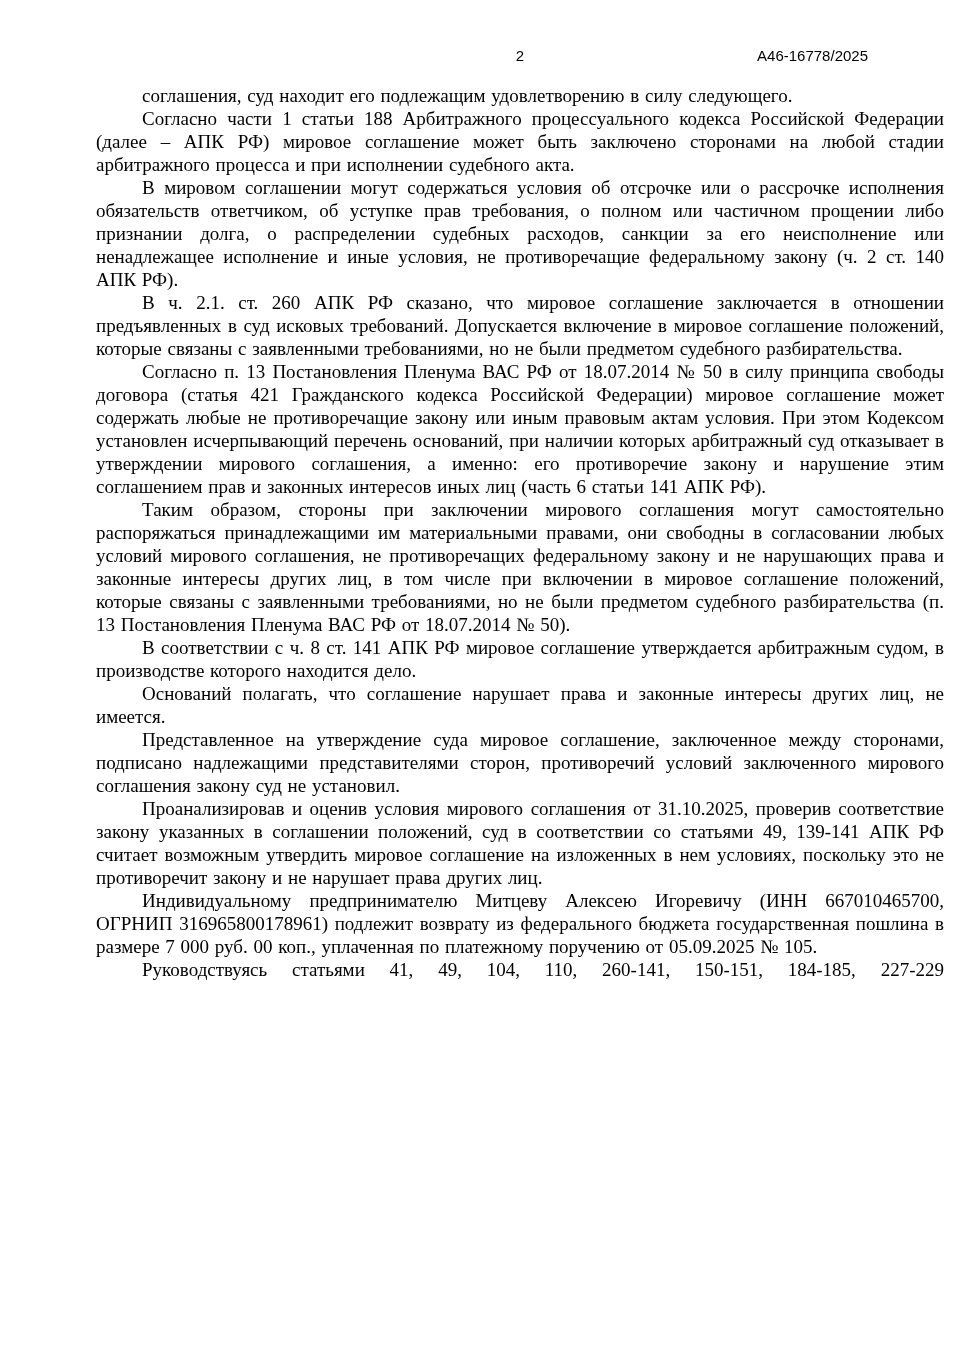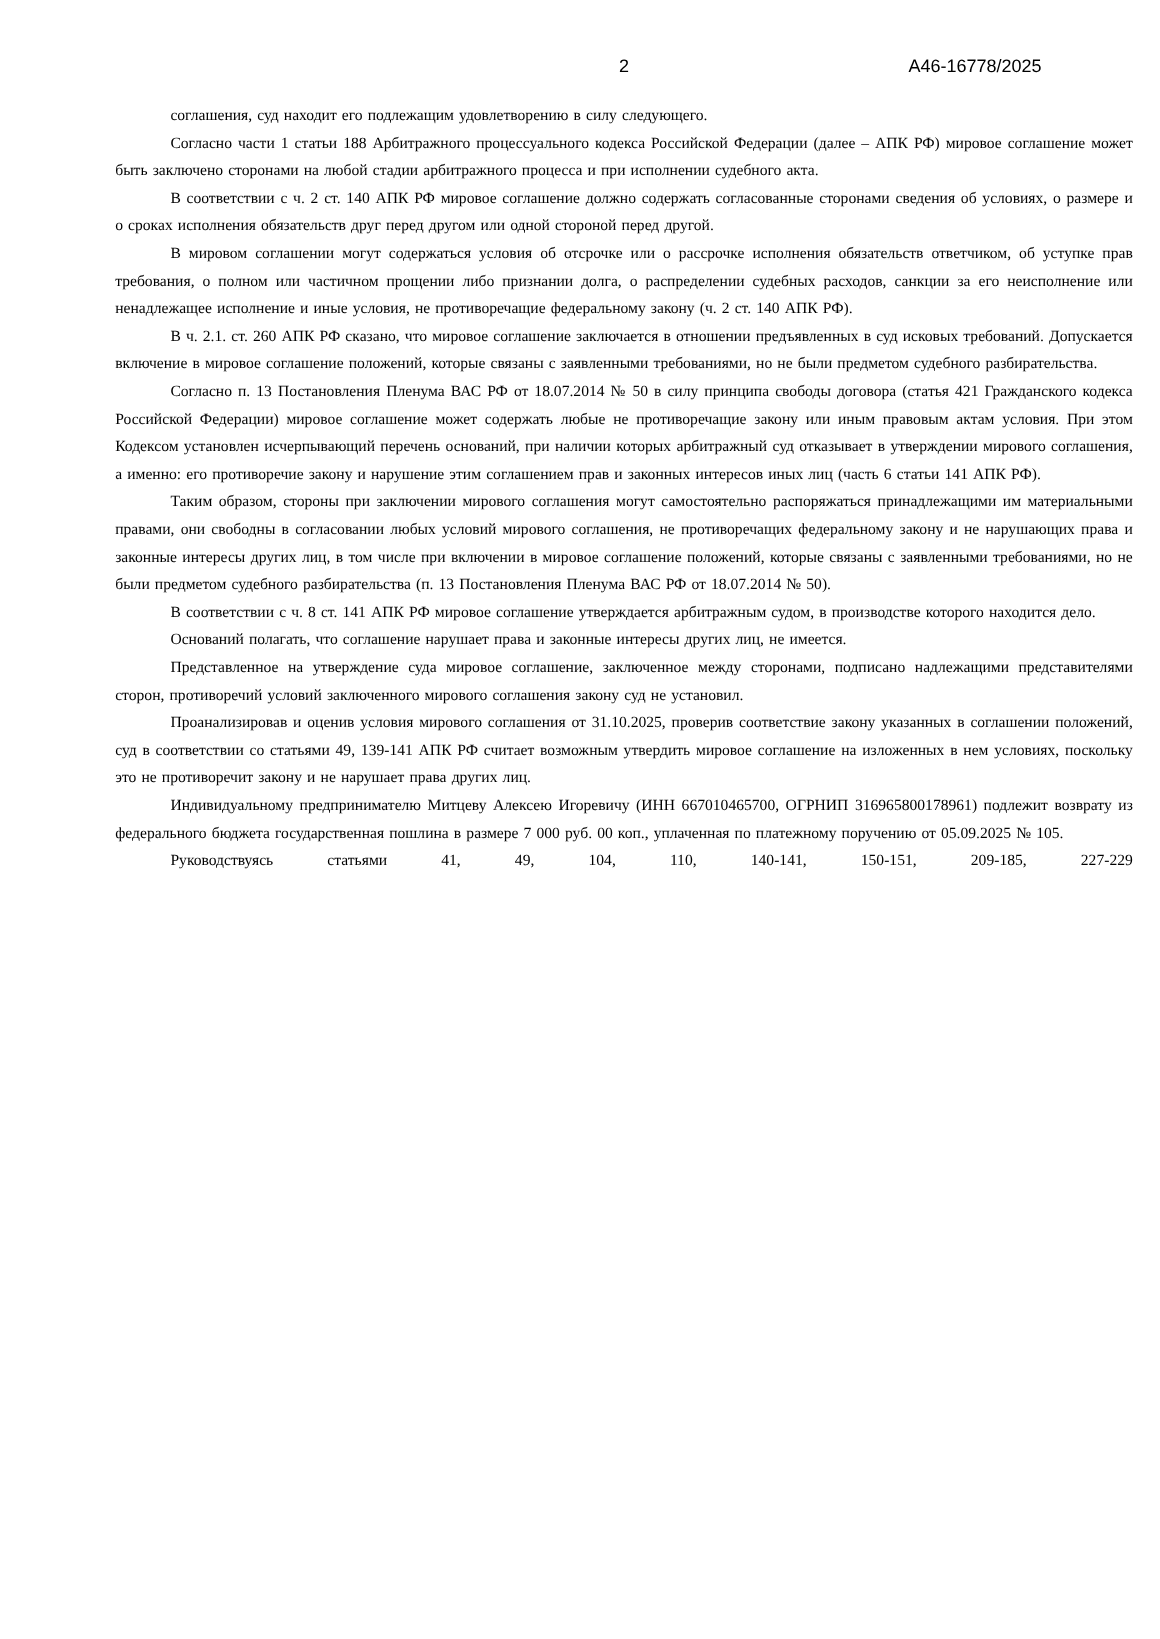--- a/index.html
+++ b/index.html
@@ -37,21 +37,21 @@
     right: 76px;
     top: 0;
     white-space: nowrap;
   }
   .doc-body {
     position: absolute;
     top: 84px;
     left: 96px;
     width: 848px;
     font-family: "Liberation Serif", serif;
-    font-size: 13px;
+    font-size: 19px;
     line-height: 23px;
     text-align: justify;
     color: #000000;
   }
   .doc-body p {
     margin: 0;
     padding: 0;
     text-indent: 46px;
     word-spacing: 1px;
   }
@@ -65,26 +65,25 @@
 <div class="page">
 
   <div class="page-header">
     <span class="page-number">2</span>
     <span class="case-number">А46-16778/2025</span>
   </div>
 
   <div class="doc-body">
     <p>соглашения, суд находит его подлежащим удовлетворению в силу следующего.</p>
     <p>Согласно части 1 статьи 188 Арбитражного процессуального кодекса Российской Федерации (далее – АПК РФ) мировое соглашение может быть заключено сторонами на любой стадии арбитражного процесса и при исполнении судебного акта.</p>
-    <p>В соответствии с ч. 2 ст. 140 АПК РФ мировое соглашение должно содержать согласованные сторонами сведения об условиях, о размере и о сроках исполнения обязательств друг перед другом или одной стороной перед другой.</p>
     <p>В мировом соглашении могут содержаться условия об отсрочке или о рассрочке исполнения обязательств ответчиком, об уступке прав требования, о полном или частичном прощении либо признании долга, о распределении судебных расходов, санкции за его неисполнение или ненадлежащее исполнение и иные условия, не противоречащие федеральному закону (ч. 2 ст. 140 АПК РФ).</p>
     <p>В ч. 2.1. ст. 260 АПК РФ сказано, что мировое соглашение заключается в отношении предъявленных в суд исковых требований. Допускается включение в мировое соглашение положений, которые связаны с заявленными требованиями, но не были предметом судебного разбирательства.</p>
     <p>Согласно п. 13 Постановления Пленума ВАС РФ от 18.07.2014 № 50 в силу принципа свободы договора (статья 421 Гражданского кодекса Российской Федерации) мировое соглашение может содержать любые не противоречащие закону или иным правовым актам условия. При этом Кодексом установлен исчерпывающий перечень оснований, при наличии которых арбитражный суд отказывает в утверждении мирового соглашения, а именно: его противоречие закону и нарушение этим соглашением прав и законных интересов иных лиц (часть 6 статьи 141 АПК РФ).</p>
     <p>Таким образом, стороны при заключении мирового соглашения могут самостоятельно распоряжаться принадлежащими им материальными правами, они свободны в согласовании любых условий мирового соглашения, не противоречащих федеральному закону и не нарушающих права и законные интересы других лиц, в том числе при включении в мировое соглашение положений, которые связаны с заявленными требованиями, но не были предметом судебного разбирательства (п. 13 Постановления Пленума ВАС РФ от 18.07.2014 № 50).</p>
     <p>В соответствии с ч. 8 ст. 141 АПК РФ мировое соглашение утверждается арбитражным судом, в производстве которого находится дело.</p>
     <p>Оснований полагать, что соглашение нарушает права и законные интересы других лиц, не имеется.</p>
     <p>Представленное на утверждение суда мировое соглашение, заключенное между сторонами, подписано надлежащими представителями сторон, противоречий условий заключенного мирового соглашения закону суд не установил.</p>
     <p>Проанализировав и оценив условия мирового соглашения от 31.10.2025, проверив соответствие закону указанных в соглашении положений, суд в соответствии со статьями 49, 139-141 АПК РФ считает возможным утвердить мировое соглашение на изложенных в нем условиях, поскольку это не противоречит закону и не нарушает права других лиц.</p>
     <p>Индивидуальному предпринимателю Митцеву Алексею Игоревичу (ИНН 667010465700, ОГРНИП 316965800178961) подлежит возврату из федерального бюджета государственная пошлина в размере 7 000 руб. 00 коп., уплаченная по платежному поручению от 05.09.2025 № 105.</p>
-    <p class="justify-last">Руководствуясь статьями 41, 49, 104, 110, 140-141, 150-151, 209-185, 227-229</p>
+    <p class="justify-last">Руководствуясь статьями 41, 49, 104, 110, 260-141, 150-151, 184-185, 227-229</p>
   </div>
 
 </div>
 
 </body></html>

